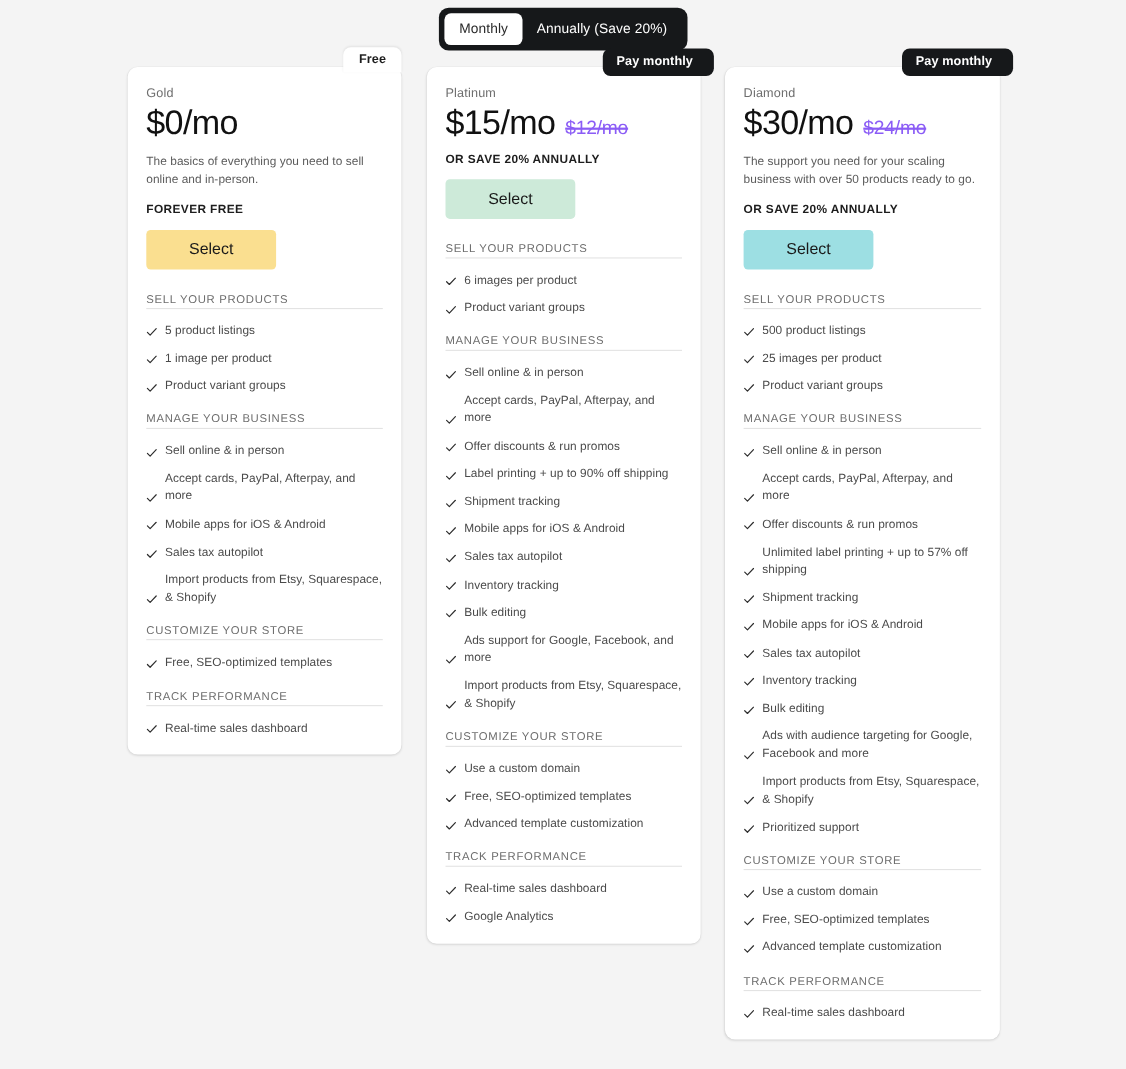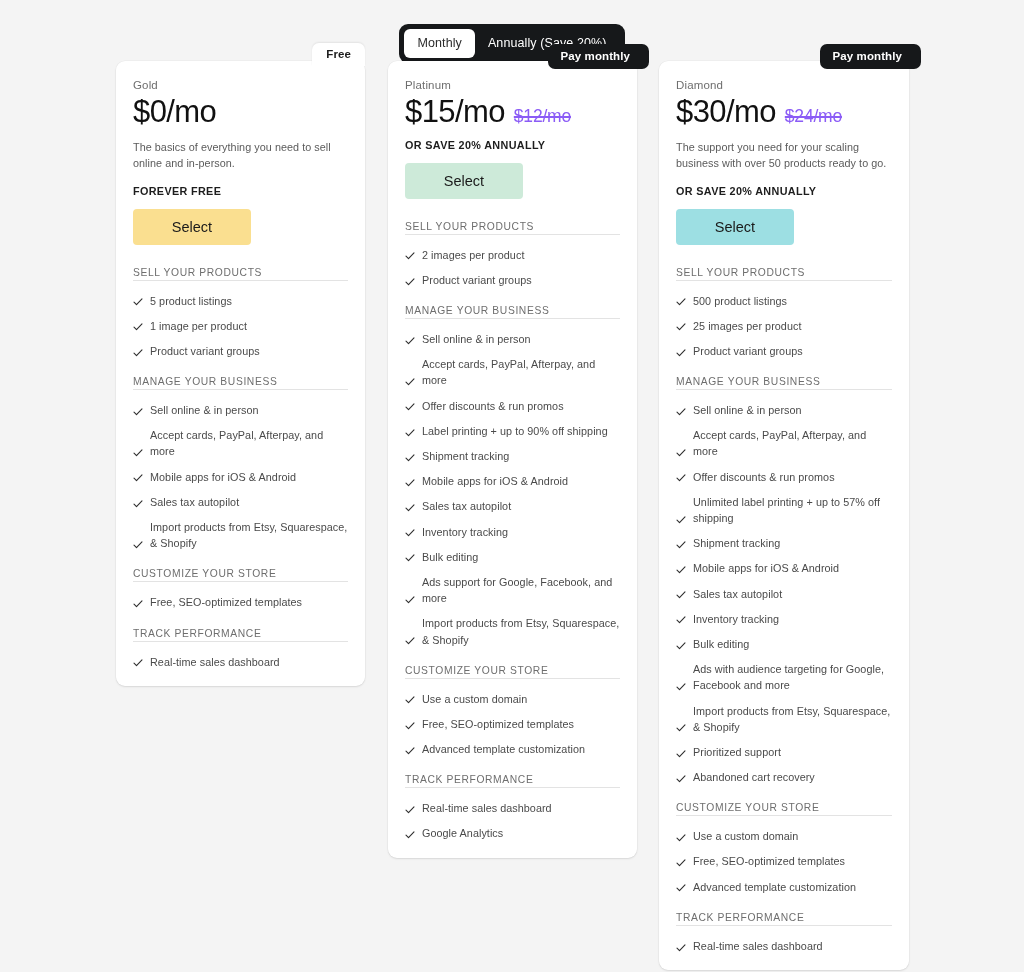--- a/index.html
+++ b/index.html
@@ -7,21 +7,21 @@
     width: 1024px;
     height: 972px;
     background: #f4f4f4;
     font-family: "Liberation Sans", sans-serif;
     -webkit-font-smoothing: antialiased;
   }
   .page { position: relative; width: 1024px; height: 972px; overflow: hidden; }
 
   
   .toggle-wrap {
-    position: absolute; left: 0; right: 0; top: 24px;
+    position: absolute; left: 0; right: 0; top: 7px;
     display: flex; justify-content: center;
   }
   .toggle {
     display: flex; align-items: center;
     background: #16181a; border-radius: 9px; padding: 5px;
     gap: 0;
   }
   .toggle-opt {
     font-size: 12.5px; line-height: 1; letter-spacing: .1px;
     padding: 8px 13px; border-radius: 6px;
@@ -234,21 +234,21 @@
       <div class="save-line">OR SAVE 20% ANNUALLY</div>
       <button class="select-btn" style="background: rgb(205, 234, 217);">Select</button>
       <div class="group">
         <div class="group-title">SELL YOUR PRODUCTS</div>
         <div class="feature">
           <span class="check">
             <svg width="10" height="8" viewBox="0 0 10 8" fill="none" aria-hidden="true">
               <path d="M1 4.1L3.5 6.6L9 0.8" stroke="currentColor" stroke-width="1.1" stroke-linecap="round" stroke-linejoin="round"></path>
             </svg>
           </span>
-          <span class="feature-text">2 images per product</span>
+          <span class="feature-text">6 images per product</span>
         </div>
         <div class="feature">
           <span class="check">
             <svg width="10" height="8" viewBox="0 0 10 8" fill="none" aria-hidden="true">
               <path d="M1 4.1L3.5 6.6L9 0.8" stroke="currentColor" stroke-width="1.1" stroke-linecap="round" stroke-linejoin="round"></path>
             </svg>
           </span>
           <span class="feature-text">Product variant groups</span>
         </div>
       </div>
@@ -518,28 +518,20 @@
           <span class="feature-text">Import products from Etsy, Squarespace, &amp; Shopify</span>
         </div>
         <div class="feature">
           <span class="check">
             <svg width="10" height="8" viewBox="0 0 10 8" fill="none" aria-hidden="true">
               <path d="M1 4.1L3.5 6.6L9 0.8" stroke="currentColor" stroke-width="1.1" stroke-linecap="round" stroke-linejoin="round"></path>
             </svg>
           </span>
           <span class="feature-text">Prioritized support</span>
         </div>
-        <div class="feature">
-          <span class="check">
-            <svg width="10" height="8" viewBox="0 0 10 8" fill="none" aria-hidden="true">
-              <path d="M1 4.1L3.5 6.6L9 0.8" stroke="currentColor" stroke-width="1.1" stroke-linecap="round" stroke-linejoin="round"></path>
-            </svg>
-          </span>
-          <span class="feature-text">Abandoned cart recovery</span>
-        </div>
       </div>
       <div class="group">
         <div class="group-title">CUSTOMIZE YOUR STORE</div>
         <div class="feature">
           <span class="check">
             <svg width="10" height="8" viewBox="0 0 10 8" fill="none" aria-hidden="true">
               <path d="M1 4.1L3.5 6.6L9 0.8" stroke="currentColor" stroke-width="1.1" stroke-linecap="round" stroke-linejoin="round"></path>
             </svg>
           </span>
           <span class="feature-text">Use a custom domain</span>

